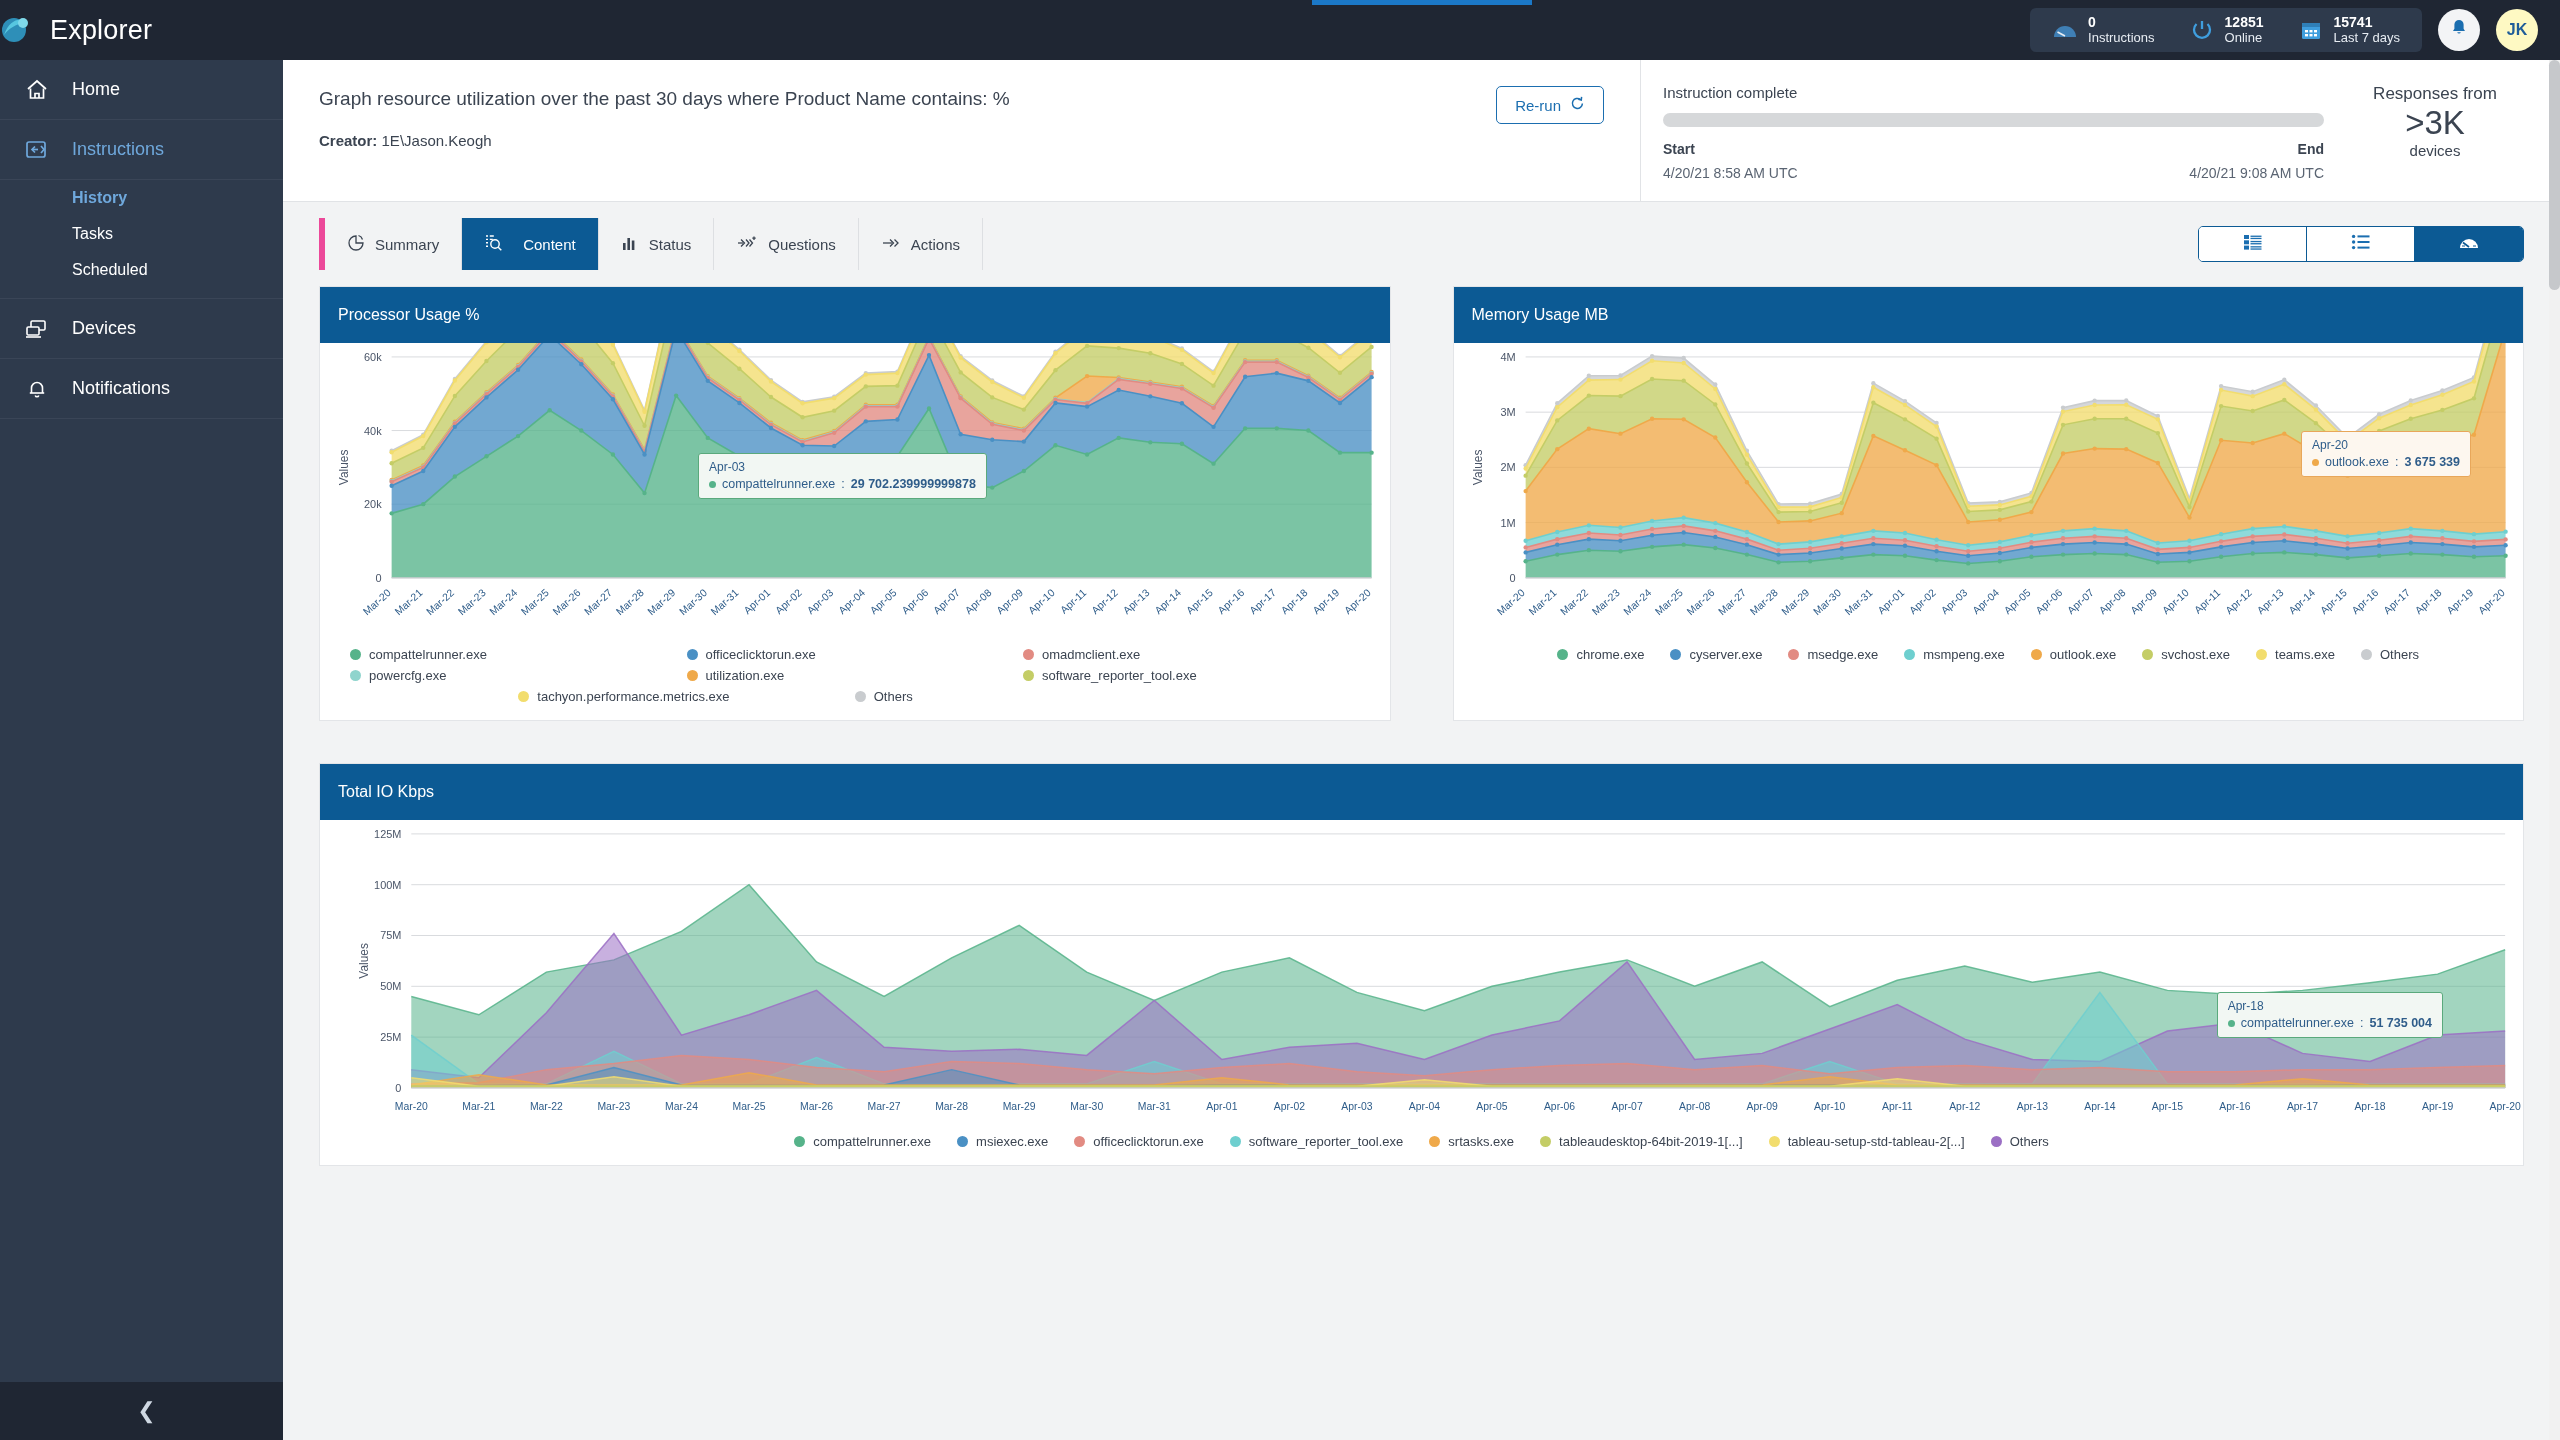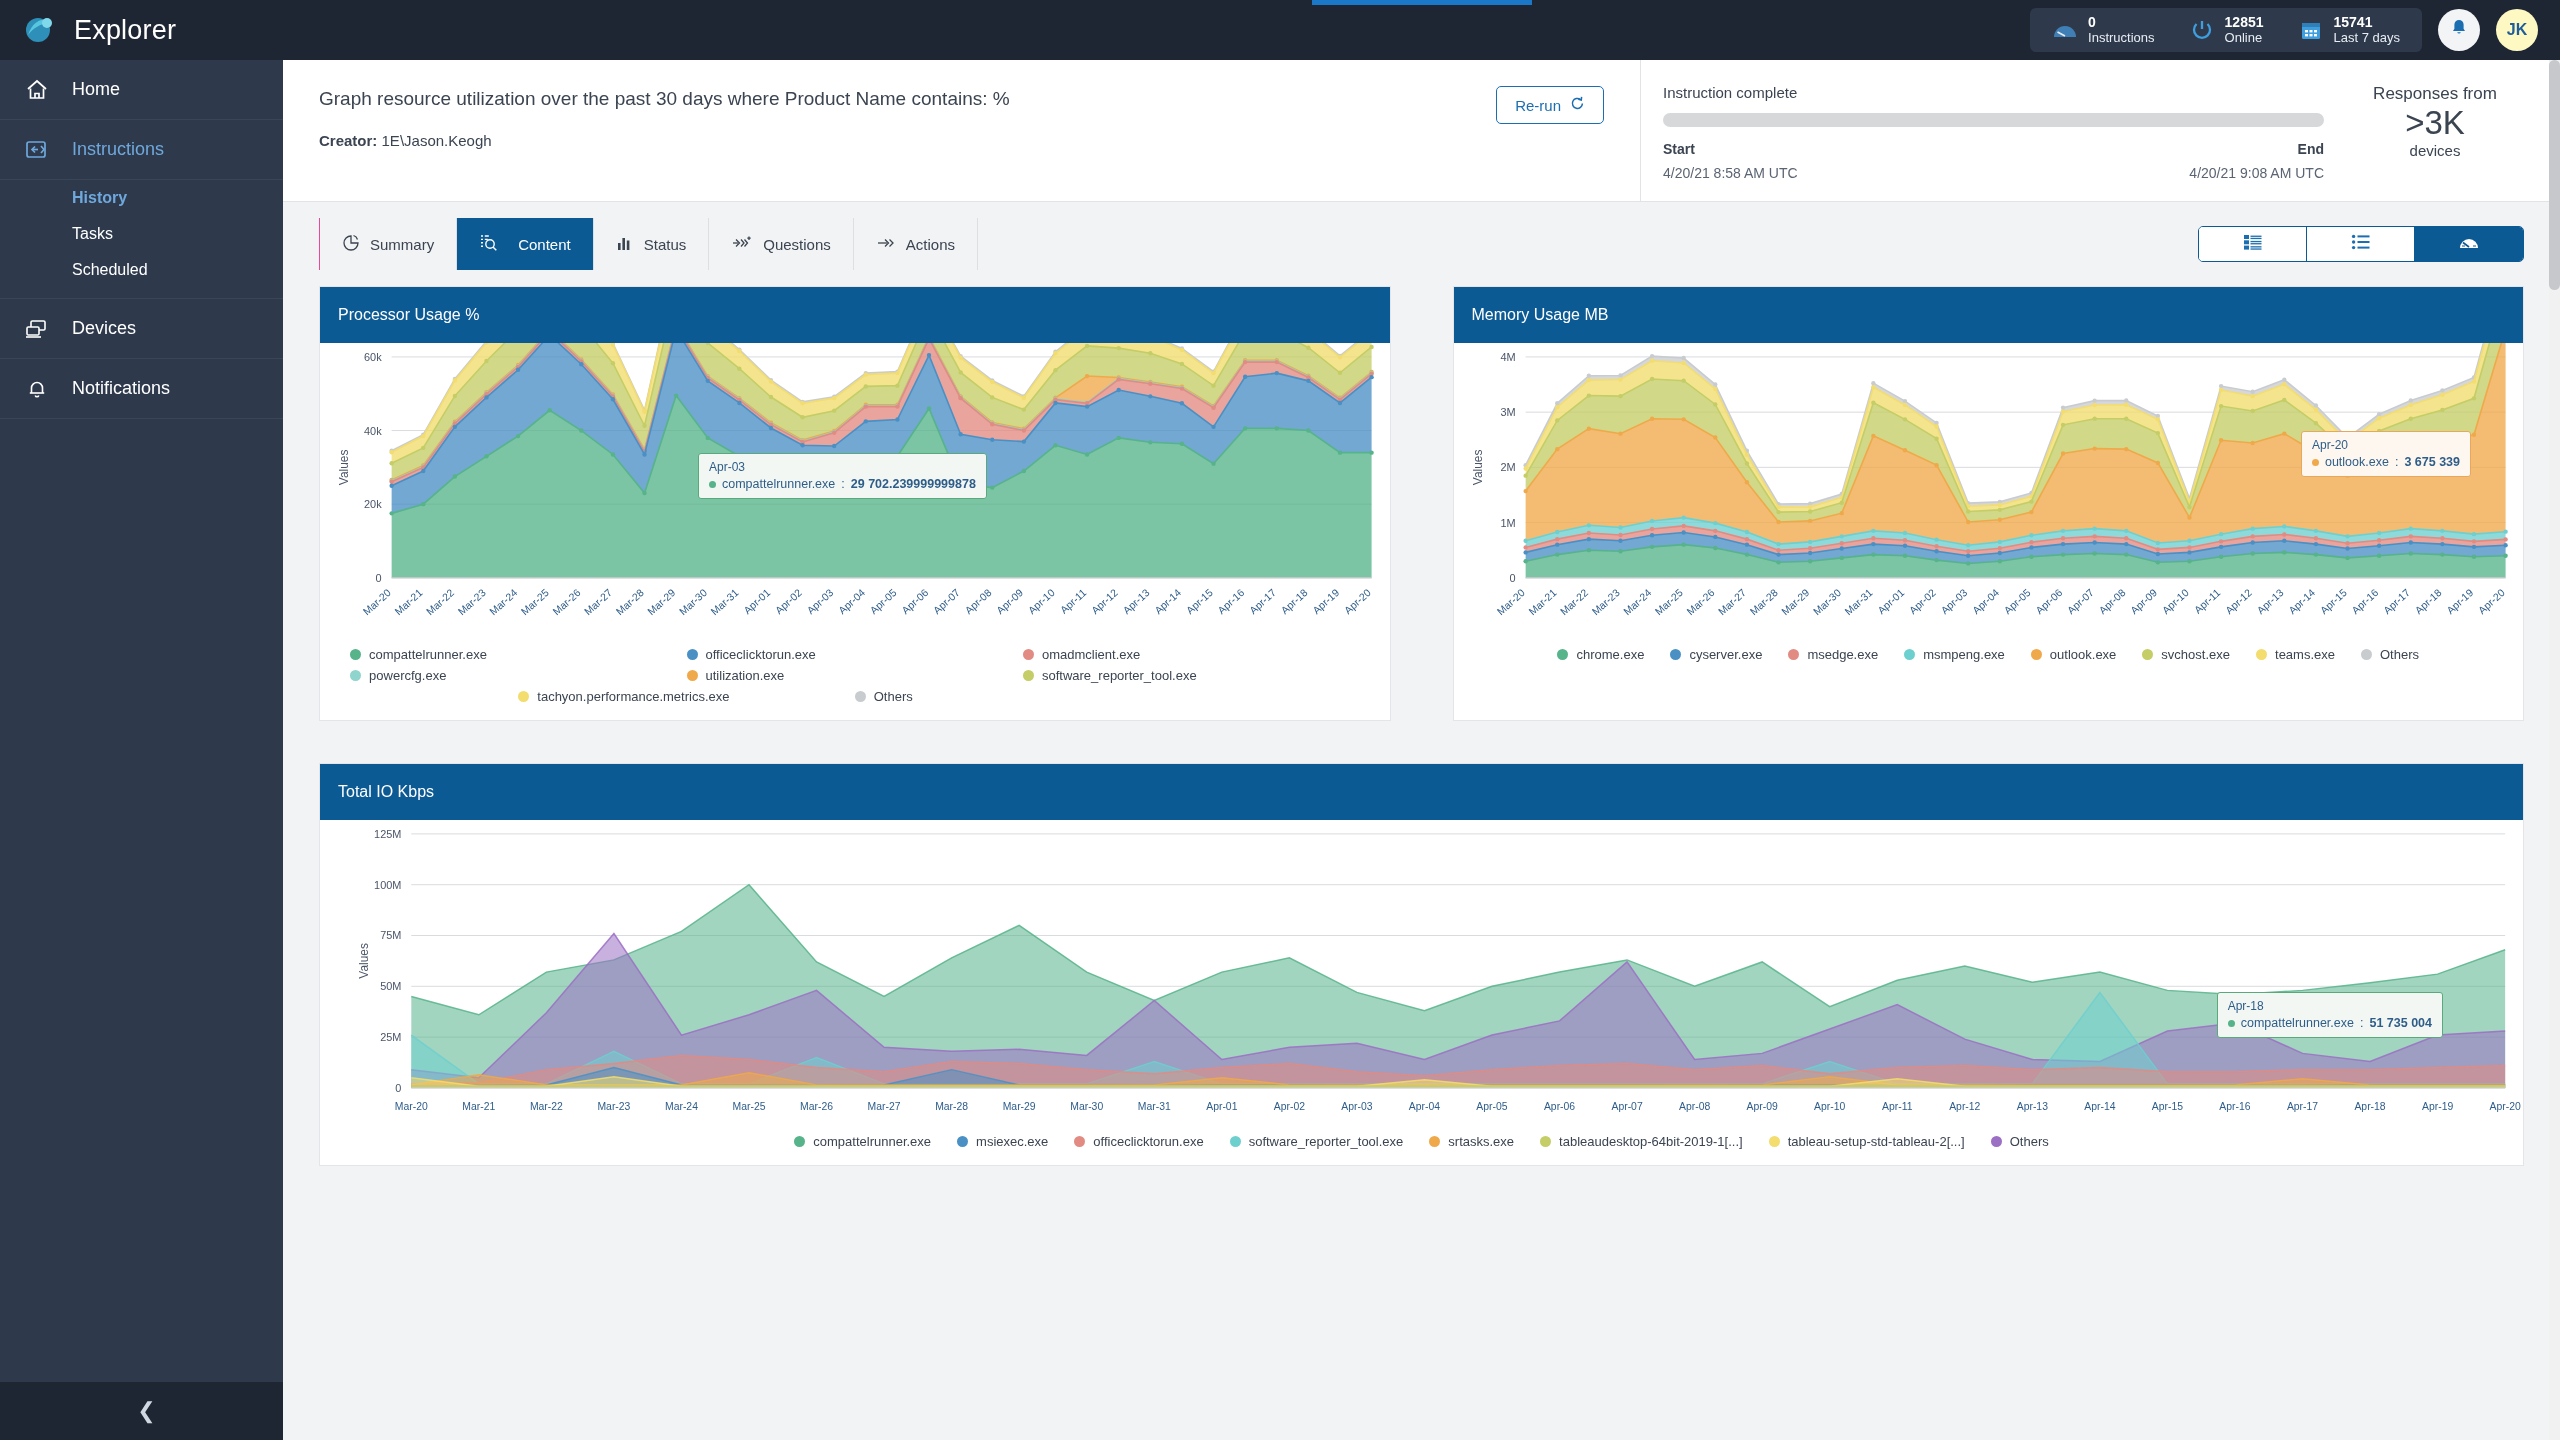--- a/index.html
+++ b/index.html
@@ -11,21 +11,21 @@
   }
   .app { position: relative; width: 2560px; height: 1440px; display: flex; }
 
   
   .sidebar {
     width: 283px; height: 1440px; background: #2e3a4c;
     display: flex; flex-direction: column; flex: 0 0 283px;
   }
   .brand {
     height: 60px; background: #1f2633; display: flex; align-items: center;
-    padding-left: 24px; gap: 16px; flex: 0 0 60px;
+    gap: 16px; flex: 0 0 60px;
   }
   .brand-logo { width: 34px; height: 34px; position: relative; }
   .brand-name { color: #fff; font-size: 27px; font-weight: 400; letter-spacing: .2px; }
 
   .nav { flex: 1 1 auto; padding-top: 0; }
   .nav-item {
     display: flex; align-items: center; gap: 20px;
     height: 60px; padding-left: 22px; cursor: pointer;
     border-bottom: 1px solid #3a4557;
   }
@@ -117,21 +117,21 @@
   .tabs-row {
     display:flex; align-items:center; justify-content:space-between;
     padding: 16px 36px 0 36px;
   }
   .tabs { display:flex; align-items:flex-end; }
   .tab {
     height: 52px; padding: 0 22px; display:flex; align-items:center; gap:10px;
     font-size:15px; color:#3b4451; background:#f2f3f4; cursor:pointer;
     border-right:1px solid #dddfe2;
   }
-  .tab:first-child { border-left:1px solid #ec4899;align-items:center; }
+  .tab:first-child { border-left:6px solid #ec4899;align-items:center; }
   .tab.active { background:#0c5a94; color:#fff;gap:20px; }
   .view-toggle { display:flex; border:1px solid #0c5a94; border-radius:5px; overflow:hidden; }
   .vt {
     width: 108px; height: 34px; display:flex; align-items:center; justify-content:center;
     background:#fff; cursor:pointer; border-right:1px solid #0c5a94;
   }
   .vt:last-child { border-right: none; }
   .vt.active { background:#0c5a94; }
 
   

